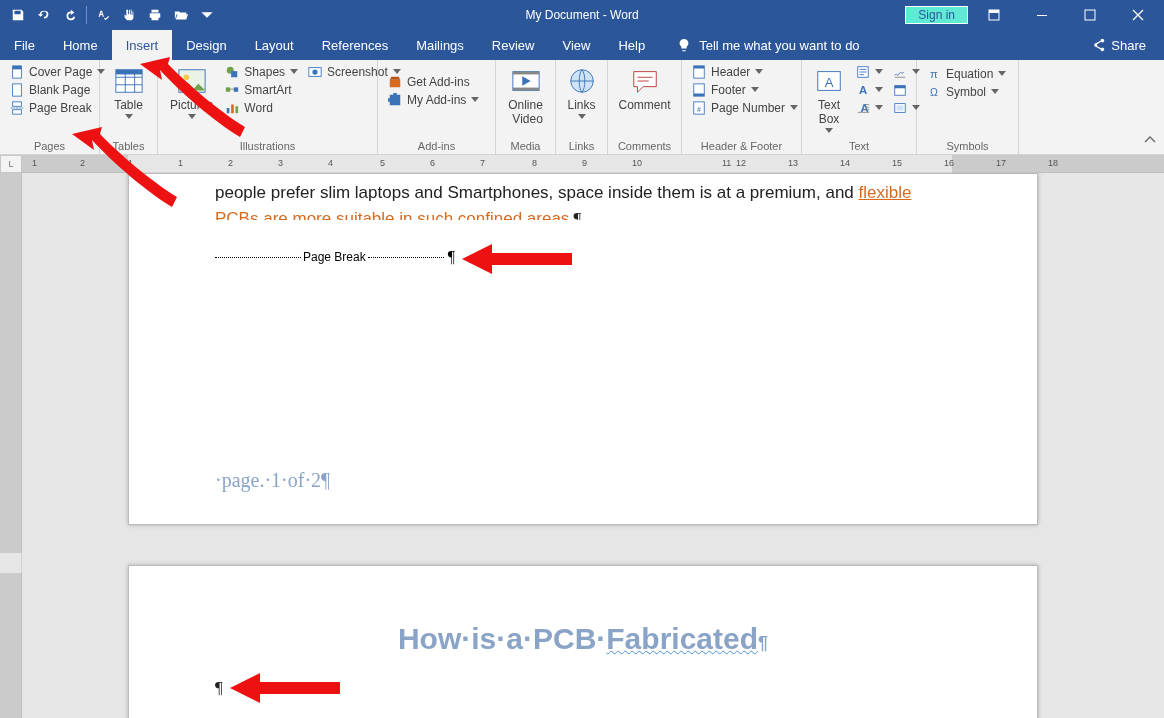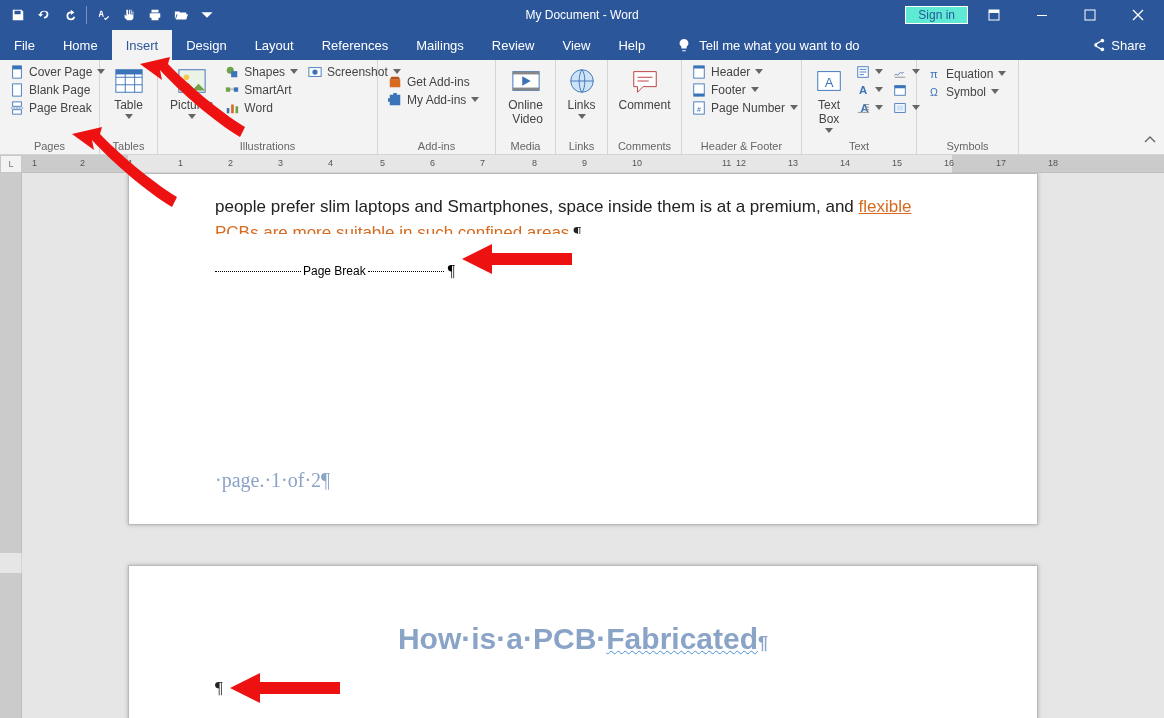--- a/index.html
+++ b/index.html
@@ -516,21 +516,21 @@
   </div>
 </div>
 
 <div class="doc-area">
   <div class="vruler">
     <div class="vr-dark" style="top:0; height:380px"></div>
     <div class="vr-dark" style="top:400px; height:300px"></div>
   </div>
 
   <div class="page" style="top:0; height:352px">
-    <div class="page-content" style="top:20px">
+    <div class="page-content" style="top:6px">
       <p class="body-text" style="margin-top:0; color:#222; overflow:hidden; height:40px">
         <span>people prefer slim laptops and Smartphones, space inside them is at a premium, and </span><span class="link">flexible</span>
         <br>
         <span class="link">PCBs are more suitable in such confined areas</span><span class="pmark">.¶</span>
       </p>
 
       <div class="page-break-line">
         <div class="dots" style="width:86px"></div>
         <span class="pb-label">Page Break</span>
         <div class="dots" style="width:76px"></div>

